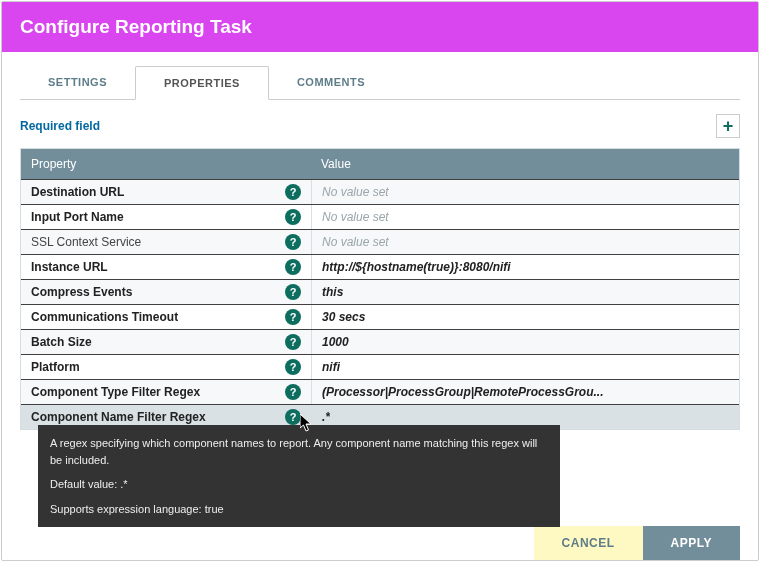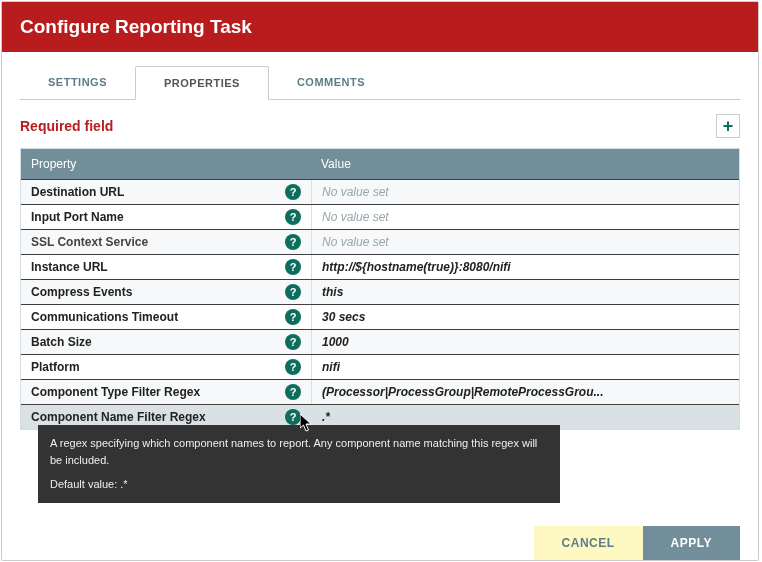--- a/index.html
+++ b/index.html
@@ -1,36 +1,36 @@
 <!DOCTYPE html>
 <html><head>
 <meta charset="utf-8">
 <style>
 * { box-sizing: border-box; margin: 0; padding: 0; }
 body { font-family: Arial, Helvetica, sans-serif; background: #fff; width: 762px; height: 562px; overflow: hidden; position: relative; }
 .dialog { width: 758px; border: 1px solid #ccc; background: #fff; border-radius: 2px; position: absolute; top: 1px; left: 1px; }
-.header { background: #b91c1c; color: #fff; padding: 14px 18px; font-size: 19px; font-weight: bold; }
+.header { background: #d946ef; color: #fff; padding: 14px 18px; font-size: 19px; font-weight: bold; }
 .content { padding: 14px 18px 0 18px; }
 .tabs { display: flex; border-bottom: 1px solid #ccc; }
 .tab { padding: 10px 28px; font-size: 11px; font-weight: bold; color: #5e7d8a; cursor: pointer; letter-spacing: 0.5px; }
 .tab.active { border: 1px solid #ccc; border-bottom: 1px solid #fff; margin-bottom: -1px; background: #fff; color: #555; border-radius: 2px 2px 0 0; }
 .reqbar { display: flex; justify-content: space-between; align-items: center; padding: 14px 0 10px 0; }
-.reqlabel { font-size: 14px; font-weight: bold; color: #b91c1c; }
+.reqlabel { font-size: 12px; font-weight: bold; color: #0369a1; }
 .addbtn { width: 24px; height: 24px; border: 1px solid #ccc; display: flex; align-items: center; justify-content: center; color: #0d6e5f; font-weight: bold; font-size: 18px; cursor: pointer; }
 .table { width: 100%; border: 1px solid #d3dde2; }
 .thead { display: flex; background: #728e9b; color: #fff; font-size: 12px; font-weight: normal; }
 .th-prop { width: 290px; padding: 8px 10px; }
 .th-val { flex: 1; padding: 8px 10px; }
 .row { display: flex; border-top: 1px solid #404040; font-size: 12px; min-height: 24px; align-items: stretch; }
 .row:nth-child(odd) { background: #f6f8f9; }
 .row:nth-child(even) { background: #fff; }
 .row.selected { background: #d9e1e5; }
 .cell-prop { width: 290px; padding: 4px 10px; display: flex; align-items: center; justify-content: space-between; position: relative; }
 .propname { font-weight: bold; color: #222; white-space: nowrap; overflow: hidden; text-overflow: ellipsis; }
-.propname.norm { font-weight: bold; color: #444; }
+.propname.norm { font-weight: normal; color: #444; }
 .help { width: 16px; height: 16px; border-radius: 50%; background: #0d6e5f; color: #fff; font-size: 11px; font-weight: bold; display: flex; align-items: center; justify-content: center; cursor: pointer; flex-shrink: 0; margin-left: 6px; }
 .cell-val { flex: 1; padding: 4px 10px; display: flex; align-items: center; border-left: 1px solid #d8e0e4; overflow: hidden; }
 .valtext { font-weight: bold; color: #222; white-space: nowrap; overflow: hidden; text-overflow: ellipsis; font-style: italic; }
 .valtext.empty { color: #9aa6ab; font-weight: normal; }
 .tooltip { position: absolute; left: 38px; top: 425px; width: 522px; background: #333; color: #eee; font-size: 11px; padding: 10px 12px; border-radius: 0; line-height: 1.5; z-index: 10; }
 .tooltip p { margin-bottom: 8px; }
 .tooltip p:last-child { margin-bottom: 0; }
 .cursor { position: absolute; left: 300px; top: 414px; z-index: 20; pointer-events: none; }
 .footer { display: flex; justify-content: flex-end; margin-top: 96px; }
 .btn { padding: 10px 28px; font-size: 12px; font-weight: bold; cursor: pointer; letter-spacing: 0.5px; }
@@ -153,17 +153,18 @@
     <div class="footer">
       <div class="btn cancel">CANCEL</div>
       <div class="btn apply">APPLY</div>
     </div>
   </div>
 </div>
 
 <div class="tooltip">
   <p>A regex specifying which component names to report. Any component name matching this regex will be included.</p>
   <p>Default value: .*</p>
+  <p>Supports expression language: true</p>
 </div>
 
 <svg class="cursor" width="16" height="20" viewBox="0 0 16 20">
   <path d="M0 0 L0 14 L3.5 11 L6 17 L8.5 16 L6 10 L11 10 Z" fill="#000" stroke="#fff" stroke-width="1"></path>
 </svg>
 
 </body></html>

